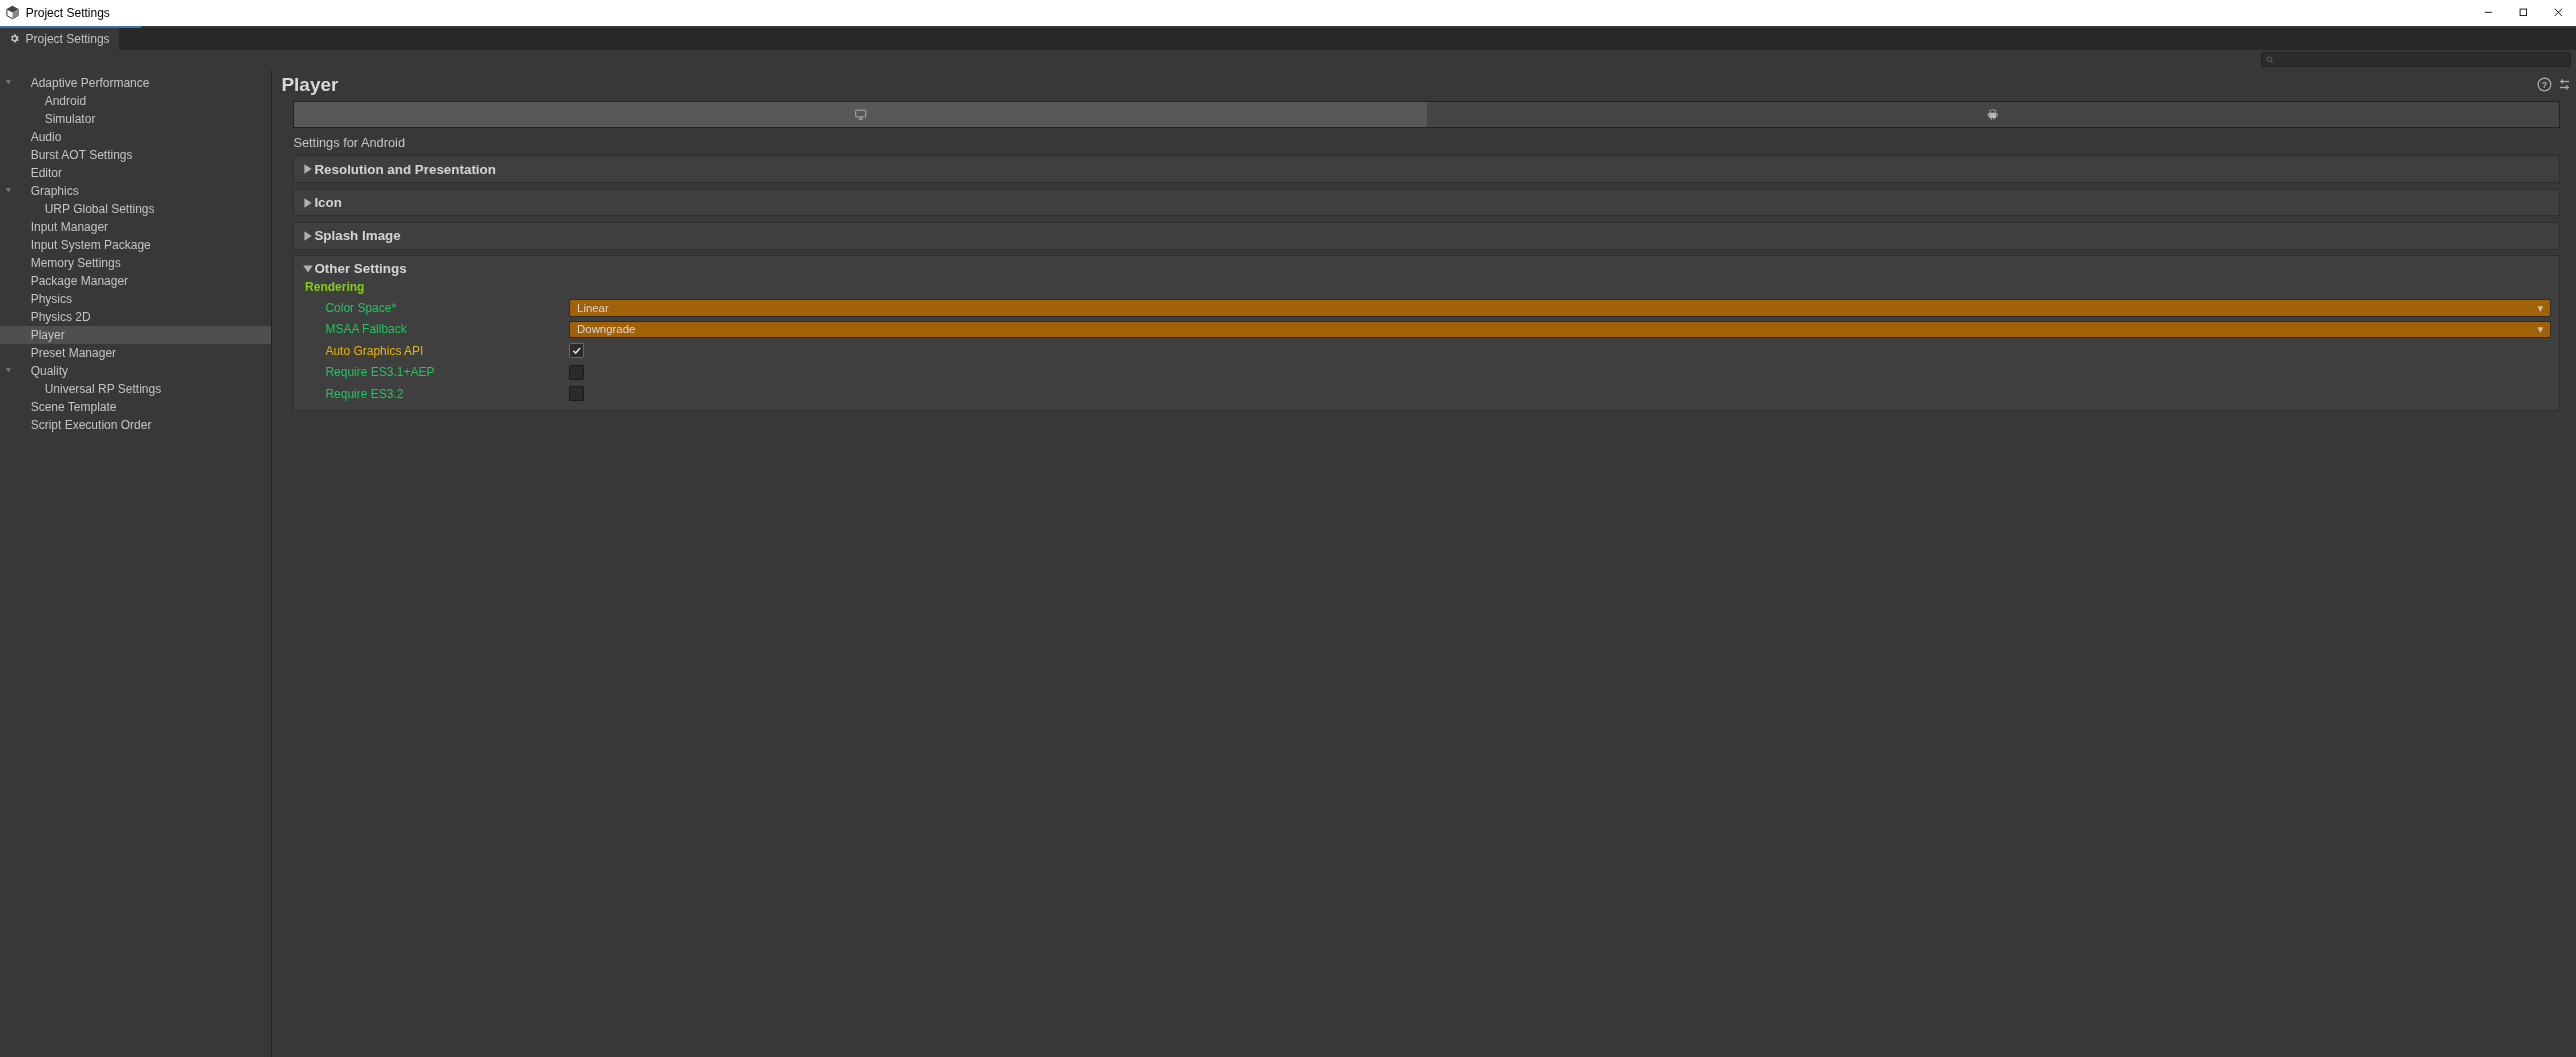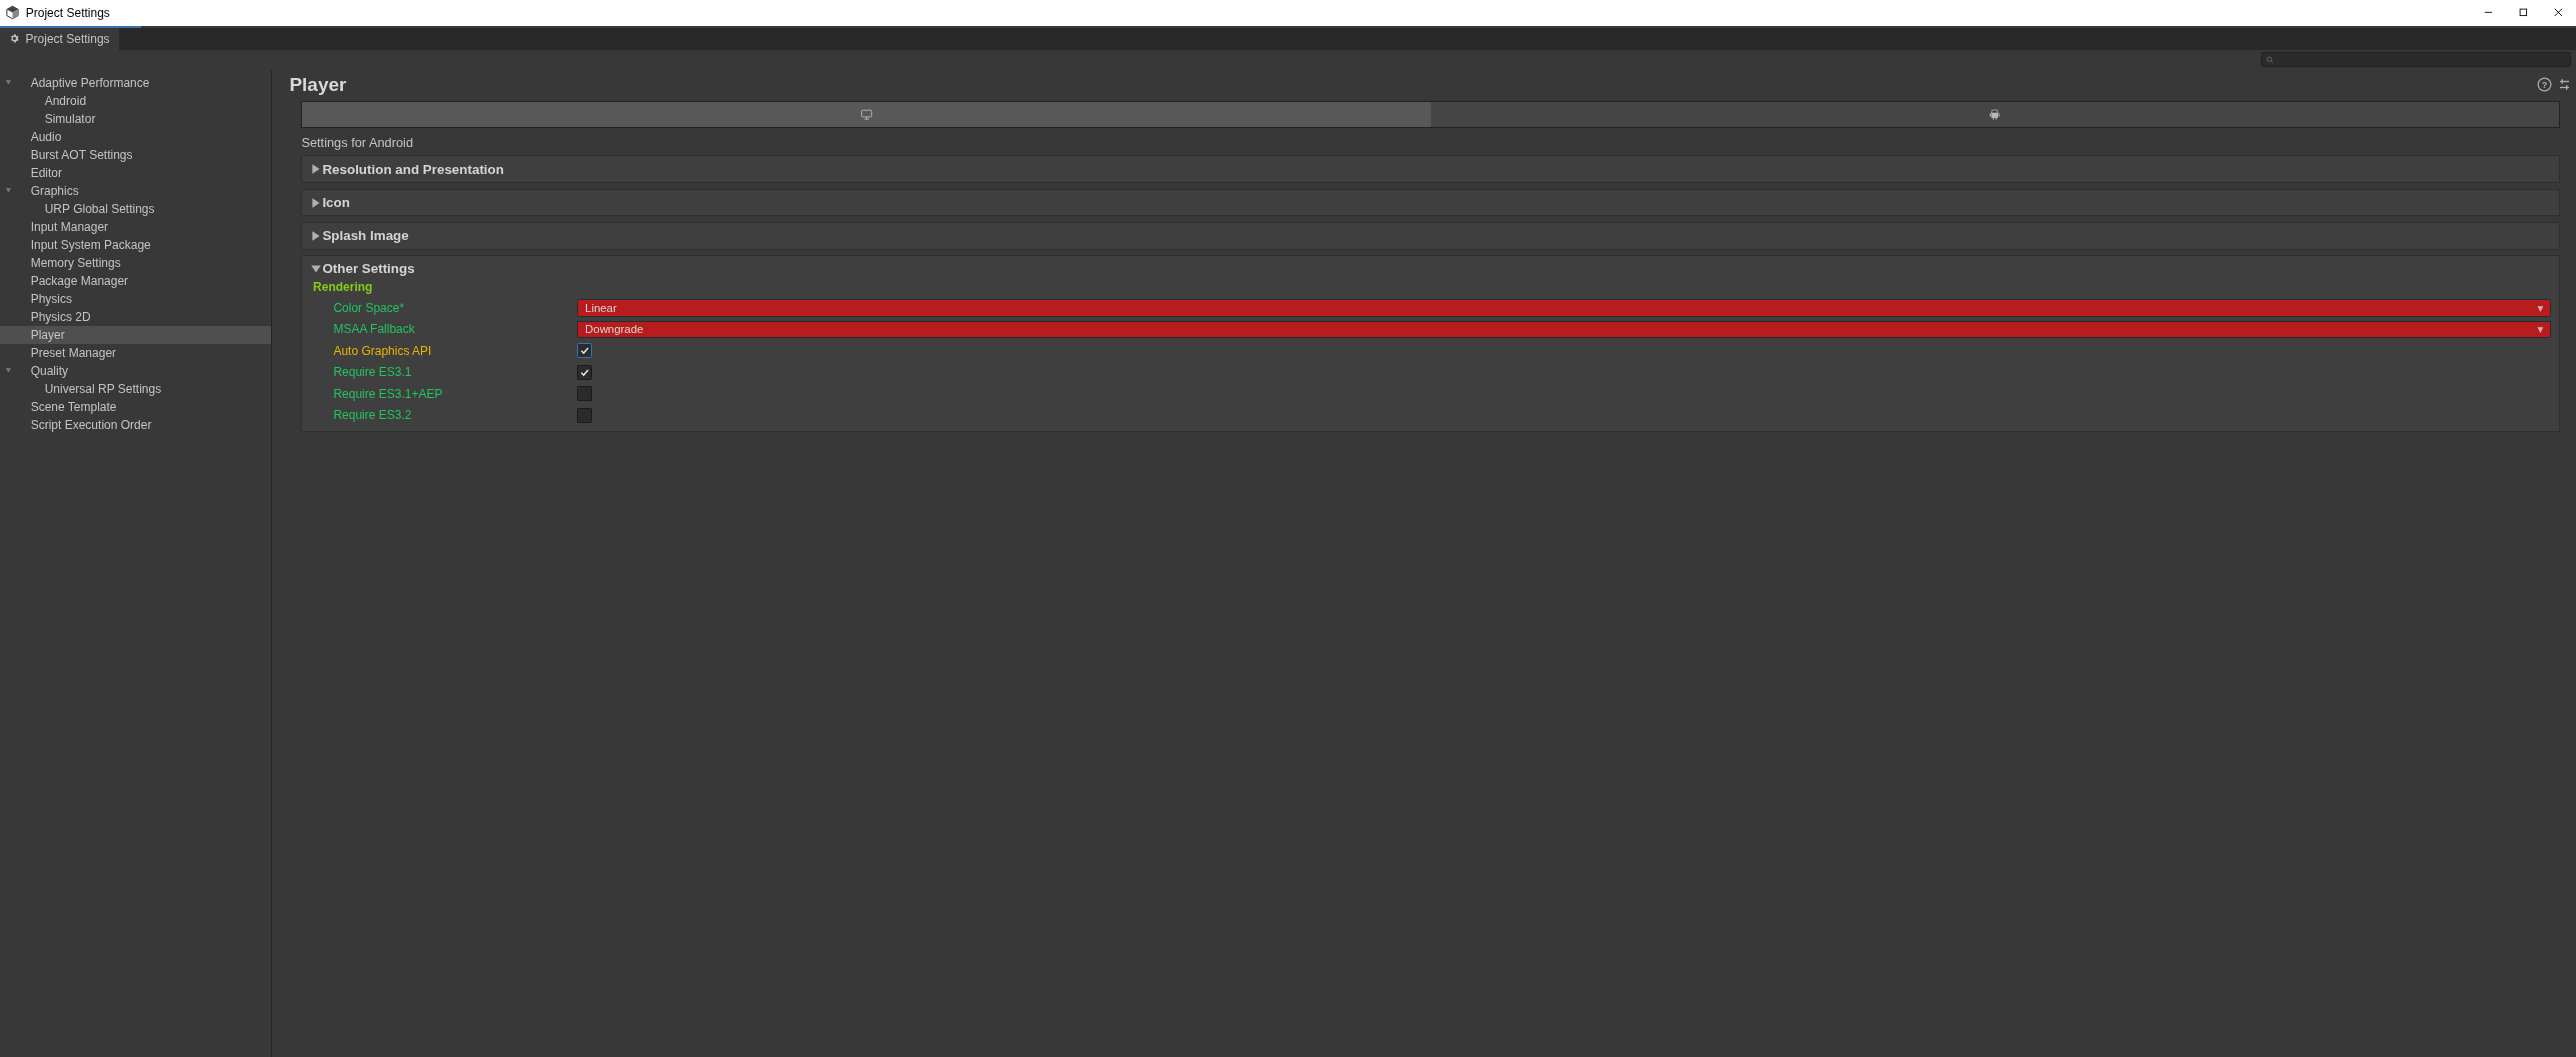--- a/index.html
+++ b/index.html
@@ -16,21 +16,21 @@
 
 .tabbar { display: flex; background: #282828; height: 22px; }
 .tab { display: flex; align-items: center; padding: 0 9.4px; background: #383838; font-size: 12px; color: #c4c4c4; }
 .tab .gear { margin-right: 5.4px; display: flex; }
 
 .search-row { display: flex; align-items: center; background: #383838; height: 20px; padding-right: 5.4px; }
 .search-row .flex { flex: 1; }
 .search-box { width: 310px; height: 15px; background: #2b2b2b; border: 0.7px solid #222; border-radius: 2px; display: flex; align-items: center; padding: 0 4px; }
 .search-box svg { width: 8px; height: 8px; opacity: .6; }
 
-.body { display: flex; height: calc(100% - 70px); gap: 8px; }
+.body { display: flex; height: calc(100% - 70px); }
 
 .sidebar { width: 272px; border-right: 0.7px solid #232323; overflow-y: auto; font-size: 12px; padding-top: 4px; }
 .sidebar .item { display: flex; align-items: center; height: 18px; padding-left: 2.7px; cursor: default; }
 .sidebar .item.selected { background: #4f4f4f; }
 .sidebar .caret { width: 12px; display: flex; align-items: center; justify-content: center; opacity: .7; }
 .sidebar .caret svg { width: 6.7px; height: 6.7px; }
 .sidebar .label { white-space: nowrap; }
 .sidebar .indent-1 { padding-left: 16px; }
 .sidebar .indent-2 { padding-left: 30px; }
 
@@ -49,21 +49,21 @@
 .sections { margin: 0 12px; display: flex; flex-direction: column; gap: 5.4px; }
 .section { background: #3f3f3f; border: 0.7px solid #2e2e2e; border-radius: 1.3px; padding: 5.4px 8px; }
 .section-header { display: flex; align-items: center; font-size: 13.4px; font-weight: 700; color: #d4d4d4; }
 .section-header .caret { width: 12px; display: flex; justify-content: center; opacity: .85; }
 
 .subgroup { font-size: 12px; font-weight: 700; color: #84cc16; margin: 4px 0 2.7px 2.7px; }
 .field { display: flex; align-items: center; height: 21.5px; }
 .field .flabel { width: 267px; padding-left: 23px; font-size: 12px; color: #22c55e; }
 .field .flabel.blue { color: #eab308; }
 
-.dropdown { flex: 1; height: 17.5px; background: #b91c1c; border: 0.7px solid #2a2a2a; border-radius: 2px; display: flex; align-items: center; padding: 0 6.7px; font-size: 11.4px; color: #d8d8d8; }
+.dropdown { flex: 1; height: 17.5px; background: #a16207; border: 0.7px solid #2a2a2a; border-radius: 2px; display: flex; align-items: center; padding: 0 6.7px; font-size: 11.4px; color: #d8d8d8; }
 .dropdown .dd-text { flex: 1; }
 .dropdown .dd-caret { opacity: .8; }
 
 .checkbox { width: 15px; height: 15px; background: #2b2b2b; border: 0.7px solid #1a1a1a; border-radius: 1.3px; display: flex; align-items: center; justify-content: center; }
 .checkbox.selected { border: 1.3px solid #3a72b0; }
 .checkbox svg { width: 9.4px; height: 9.4px; }
 </style>
 </head>
 <body>
 
@@ -322,28 +322,20 @@
 
         <div class="field">
           <div class="flabel blue">Auto Graphics API</div>
           <div class="checkbox selected">
             <svg viewBox="0 0 14 14">
                 <polyline points="2,7 5.5,10.5 12,3" fill="none" stroke="#e8e8e8" stroke-width="2.2"></polyline>
               </svg>
           </div>
         </div>
 
-        <div class="field">
-          <div class="flabel">Require ES3.1</div>
-          <div class="checkbox">
-            <svg viewBox="0 0 14 14">
-                <polyline points="2,7 5.5,10.5 12,3" fill="none" stroke="#e8e8e8" stroke-width="2.2"></polyline>
-              </svg>
-          </div>
-        </div>
 
         <div class="field">
           <div class="flabel">Require ES3.1+AEP</div>
           <div class="checkbox"></div>
         </div>
 
         <div class="field">
           <div class="flabel">Require ES3.2</div>
           <div class="checkbox"></div>
         </div>

